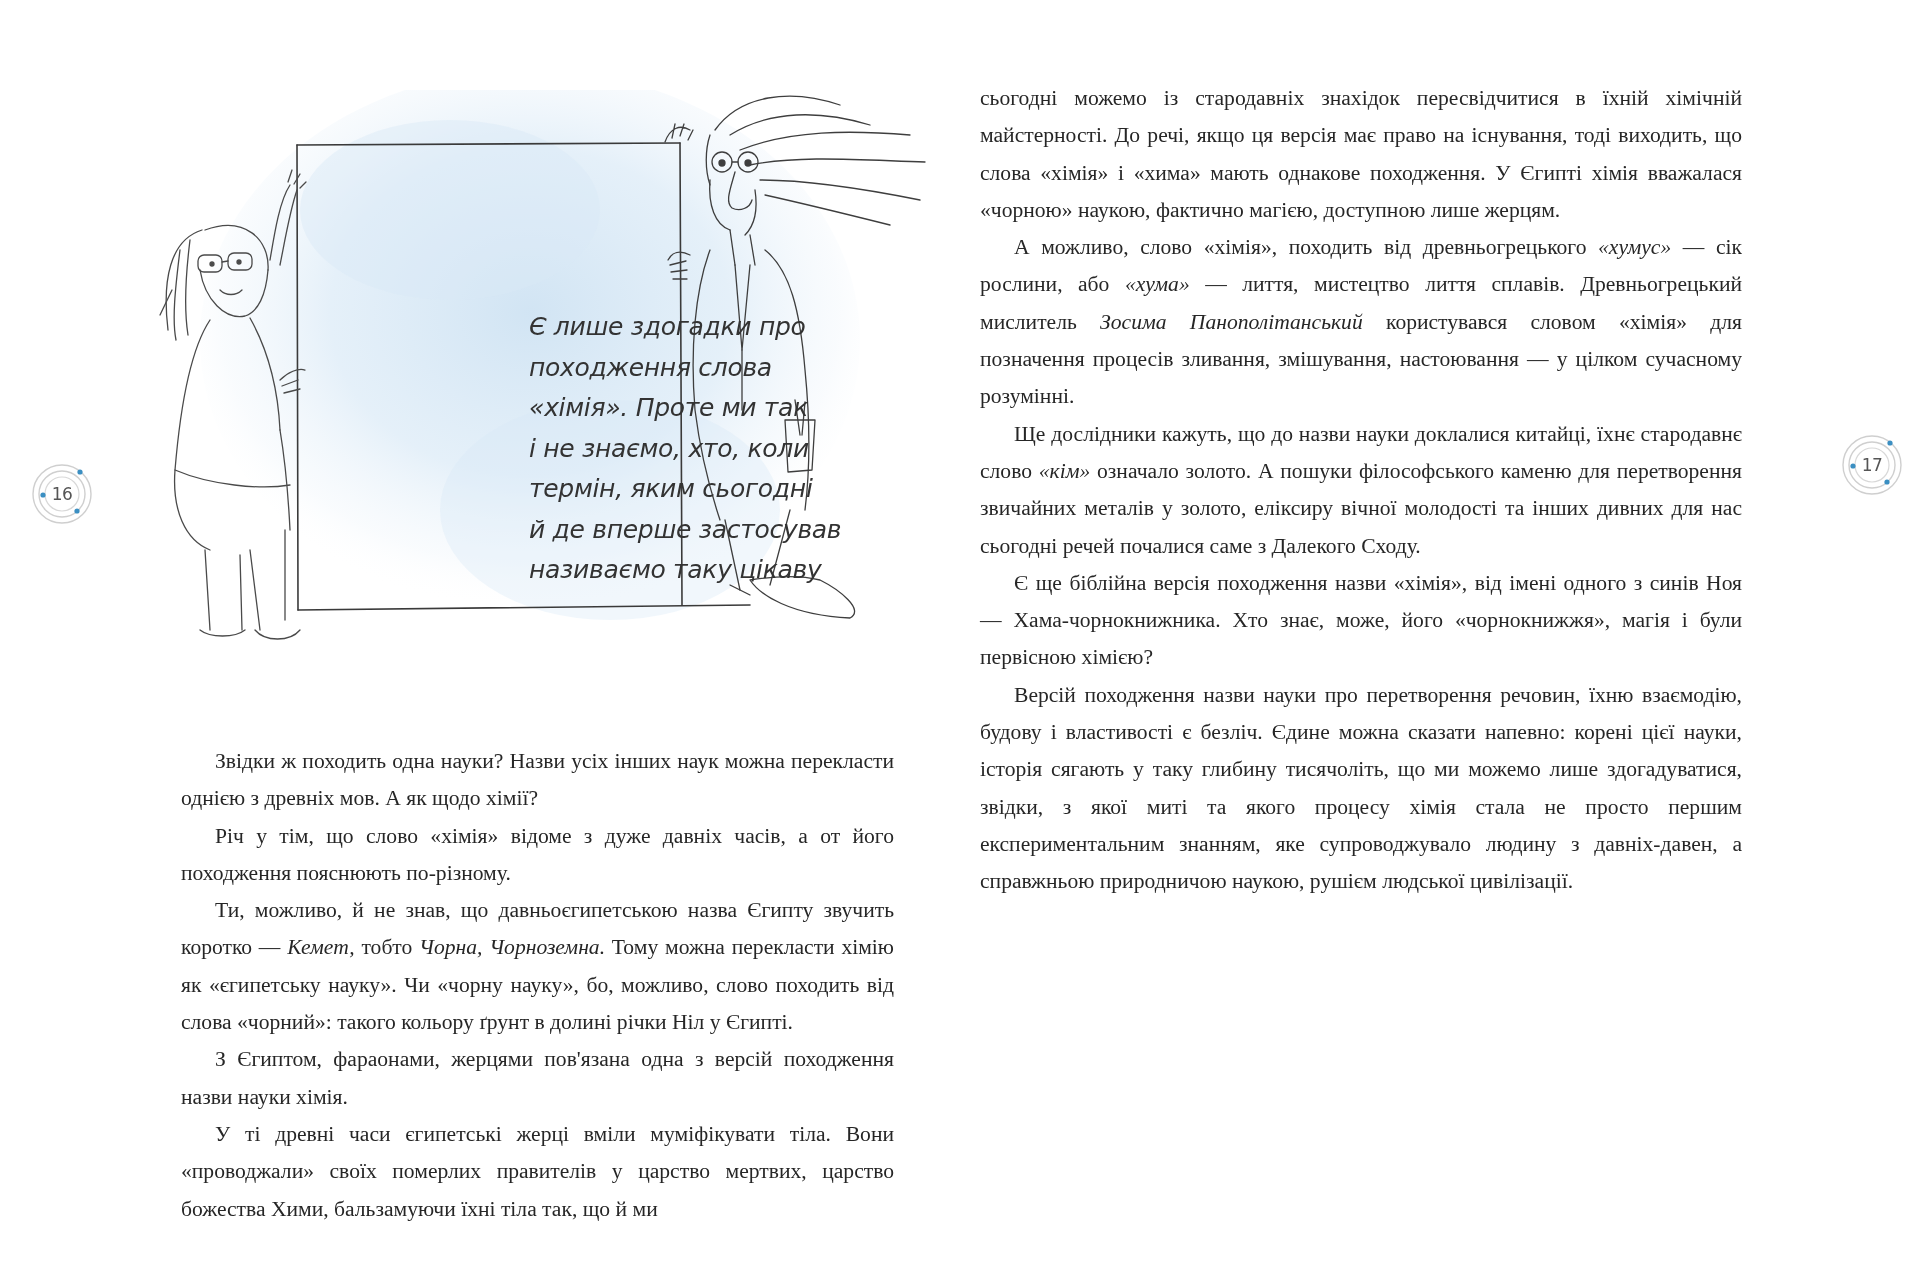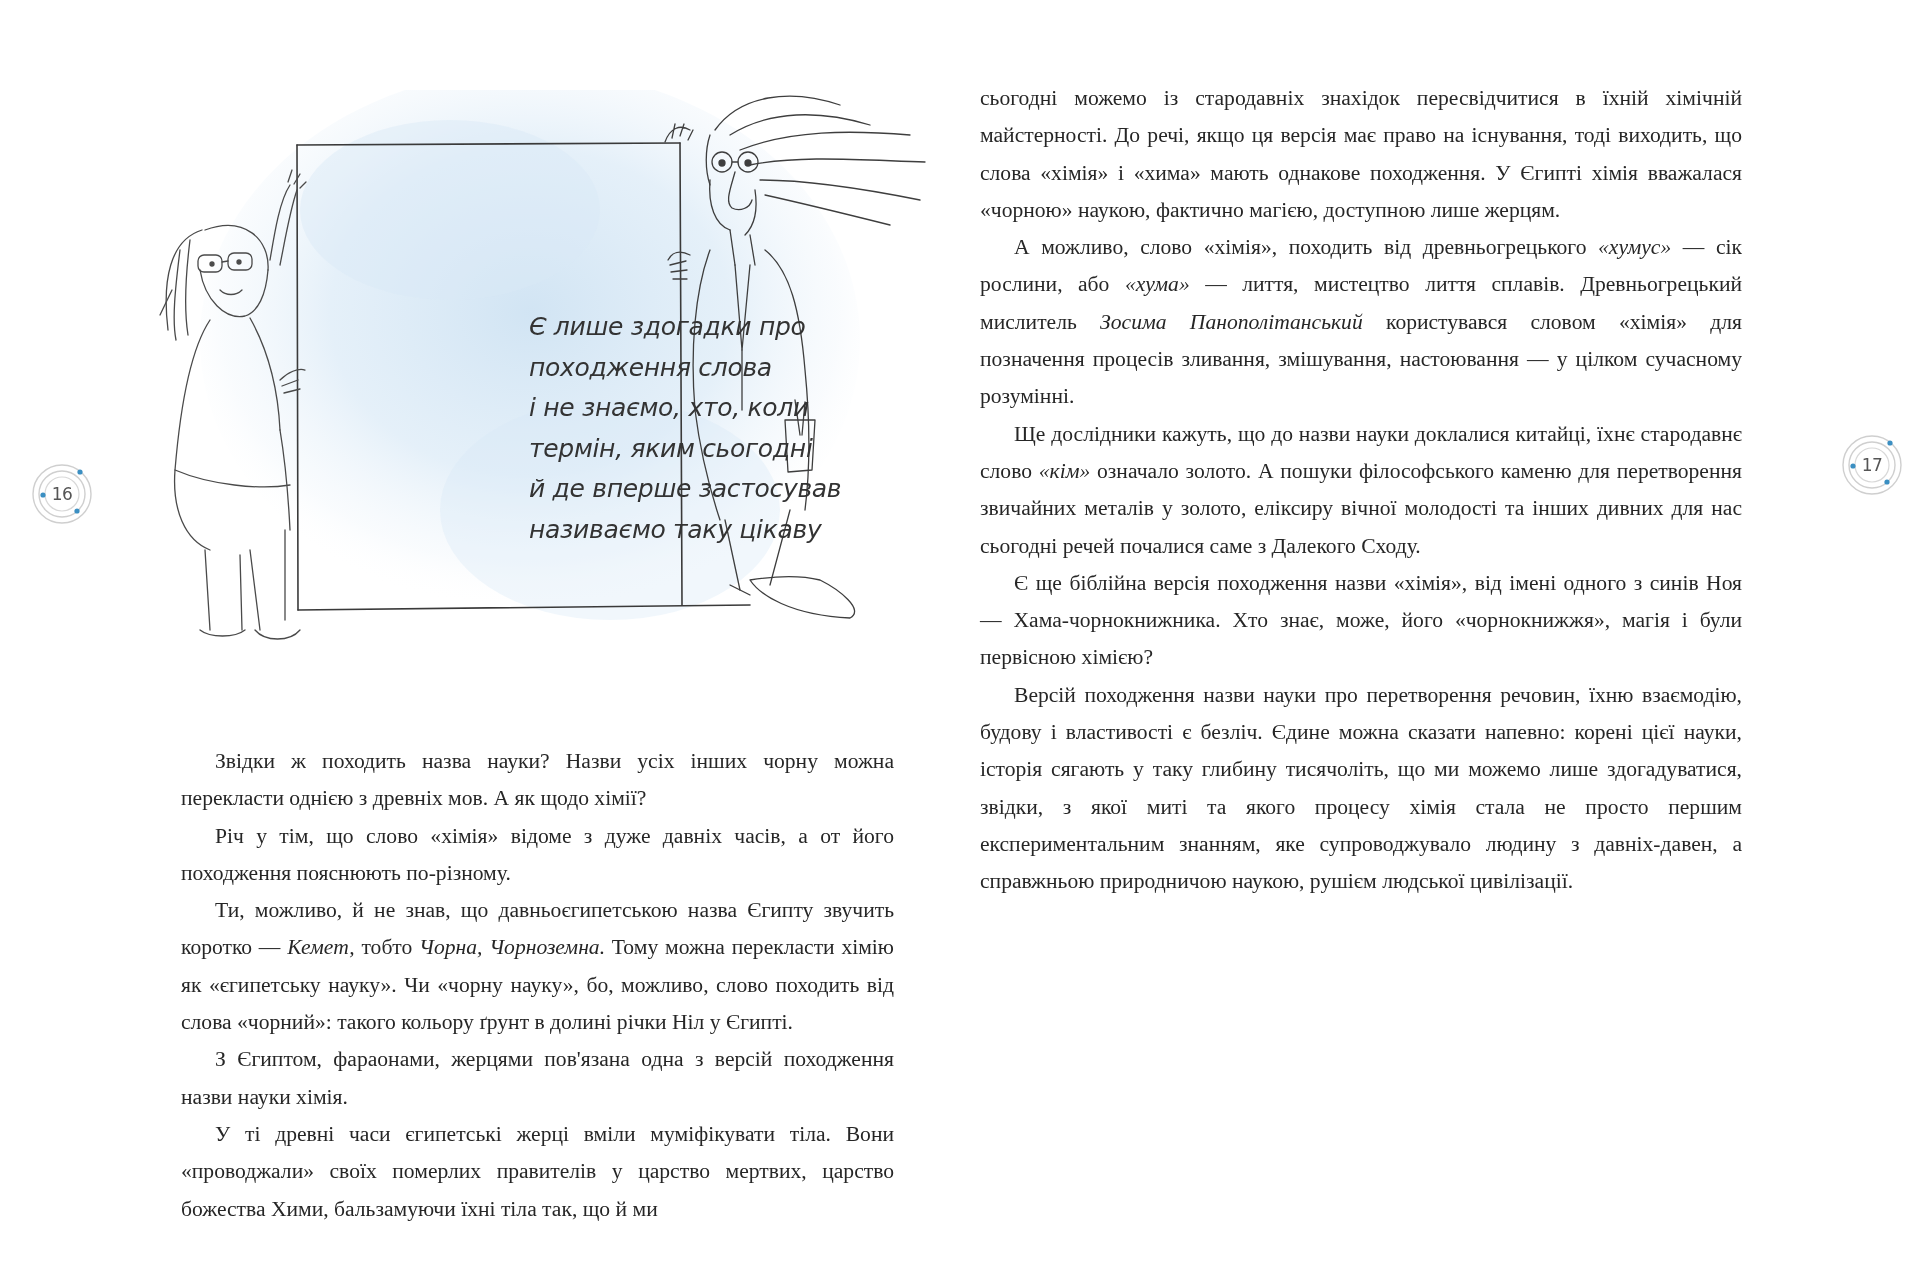--- a/index.html
+++ b/index.html
@@ -183,29 +183,30 @@
         <path d="M575 430 L590 500 M640 420 L620 495"></path>
 
         <path d="M600 490 C610 505 640 525 700 528 C715 520 690 500 670 490 C650 485 625 486 600 490 Z"></path>
         <path d="M580 495 L600 505"></path>
       </g>
     </svg>
 
     <div class="poster-text">
       <div>Є лише здогадки про</div>
       <div>походження слова</div>
+      <div>«хімія». Проте ми так</div>
       <div>і не знаємо, хто, коли</div>
       <div>термін, яким сьогодні</div>
       <div>й де вперше застосував</div>
       <div>називаємо таку цікаву</div>
     </div>
   </div>
 
   <div class="col" id="col-left">
-    <p>Звідки ж походить назва науки? Назви усіх інших чорну можна перекласти однією з древніх мов. А як щодо хімії?</p>
+    <p>Звідки ж походить одна науки? Назви усіх інших наук можна перекласти однією з древніх мов. А як щодо хімії?</p>
     <p>Річ у тім, що слово «хімія» відоме з дуже давніх часів, а от його походження пояснюють по-різному.</p>
     <p><span>Ти, можливо, й не знав, що давньоєгипетською назва Єгипту звучить коротко — </span><em>Кемет,</em><span> тобто </span><em>Чорна, Чорноземна.</em><span> Тому можна перекласти хімію як «єгипетську науку». Чи «чорну науку», бо, можливо, слово походить від слова «чорний»: такого кольору ґрунт в долині річки Ніл у Єгипті.</span></p>
     <p>З Єгиптом, фараонами, жерцями пов'язана одна з версій походження назви науки хімія.</p>
     <p>У ті древні часи єгипетські жерці вміли муміфікувати тіла. Вони «проводжали» своїх померлих правителів у царство мертвих, царство божества Хими, бальзамуючи їхні тіла так, що й ми</p>
   </div>
 
   <div class="col" id="col-right">
     <p class="cont">сьогодні можемо із стародавніх знахідок пересвідчитися в їхній хімічній майстерності. До речі, якщо ця версія має право на існування, тоді виходить, що слова «хімія» і «хима» мають однакове походження. У Єгипті хімія вважалася «чорною» наукою, фактично магією, доступною лише жерцям.</p>
     <p><span>А можливо, слово «хімія», походить від древньогрецького </span><em>«хумус»</em><span> — сік рослини, або </span><em>«хума»</em><span> — лиття, мистецтво лиття сплавів. Древньогрецький мислитель </span><em>Зосима Панополітанський</em><span> користувався словом «хімія» для позначення процесів зливання, змішування, настоювання — у цілком сучасному розумінні.</span></p>
     <p><span>Ще дослідники кажуть, що до назви науки доклалися китайці, їхнє стародавнє слово </span><em>«кім»</em><span> означало золото. А пошуки філософського каменю для перетворення звичайних металів у золото, еліксиру вічної молодості та інших дивних для нас сьогодні речей почалися саме з Далекого Сходу.</span></p>

